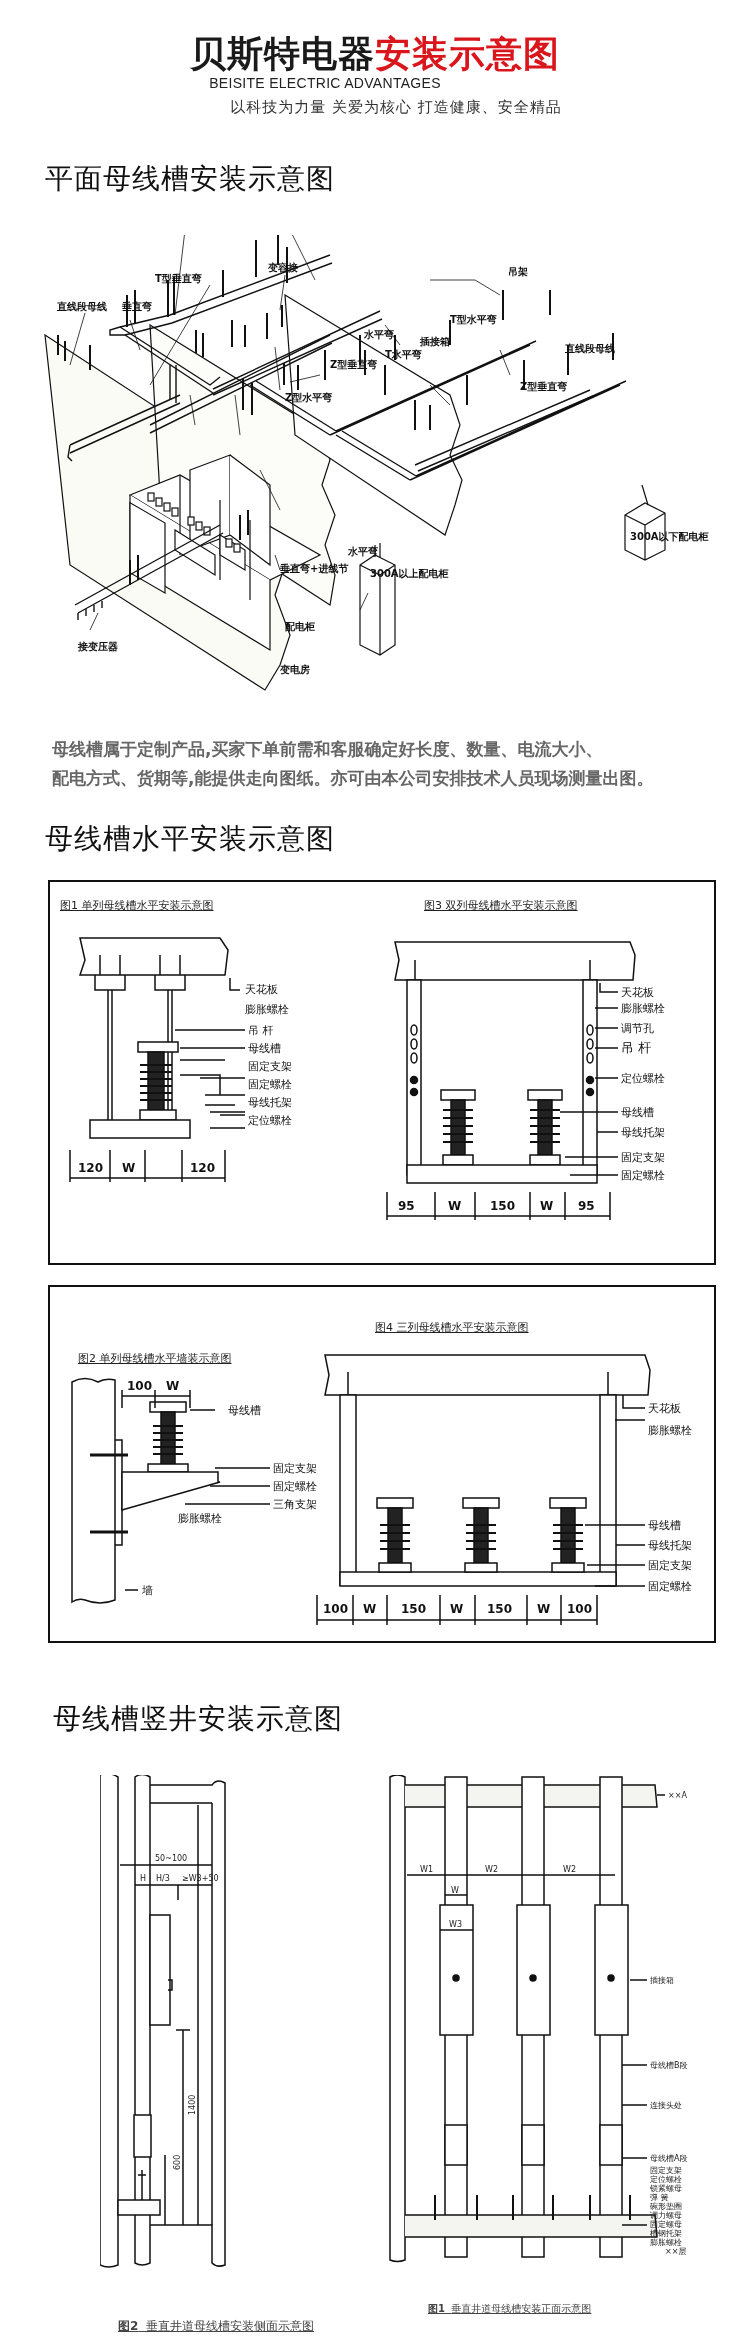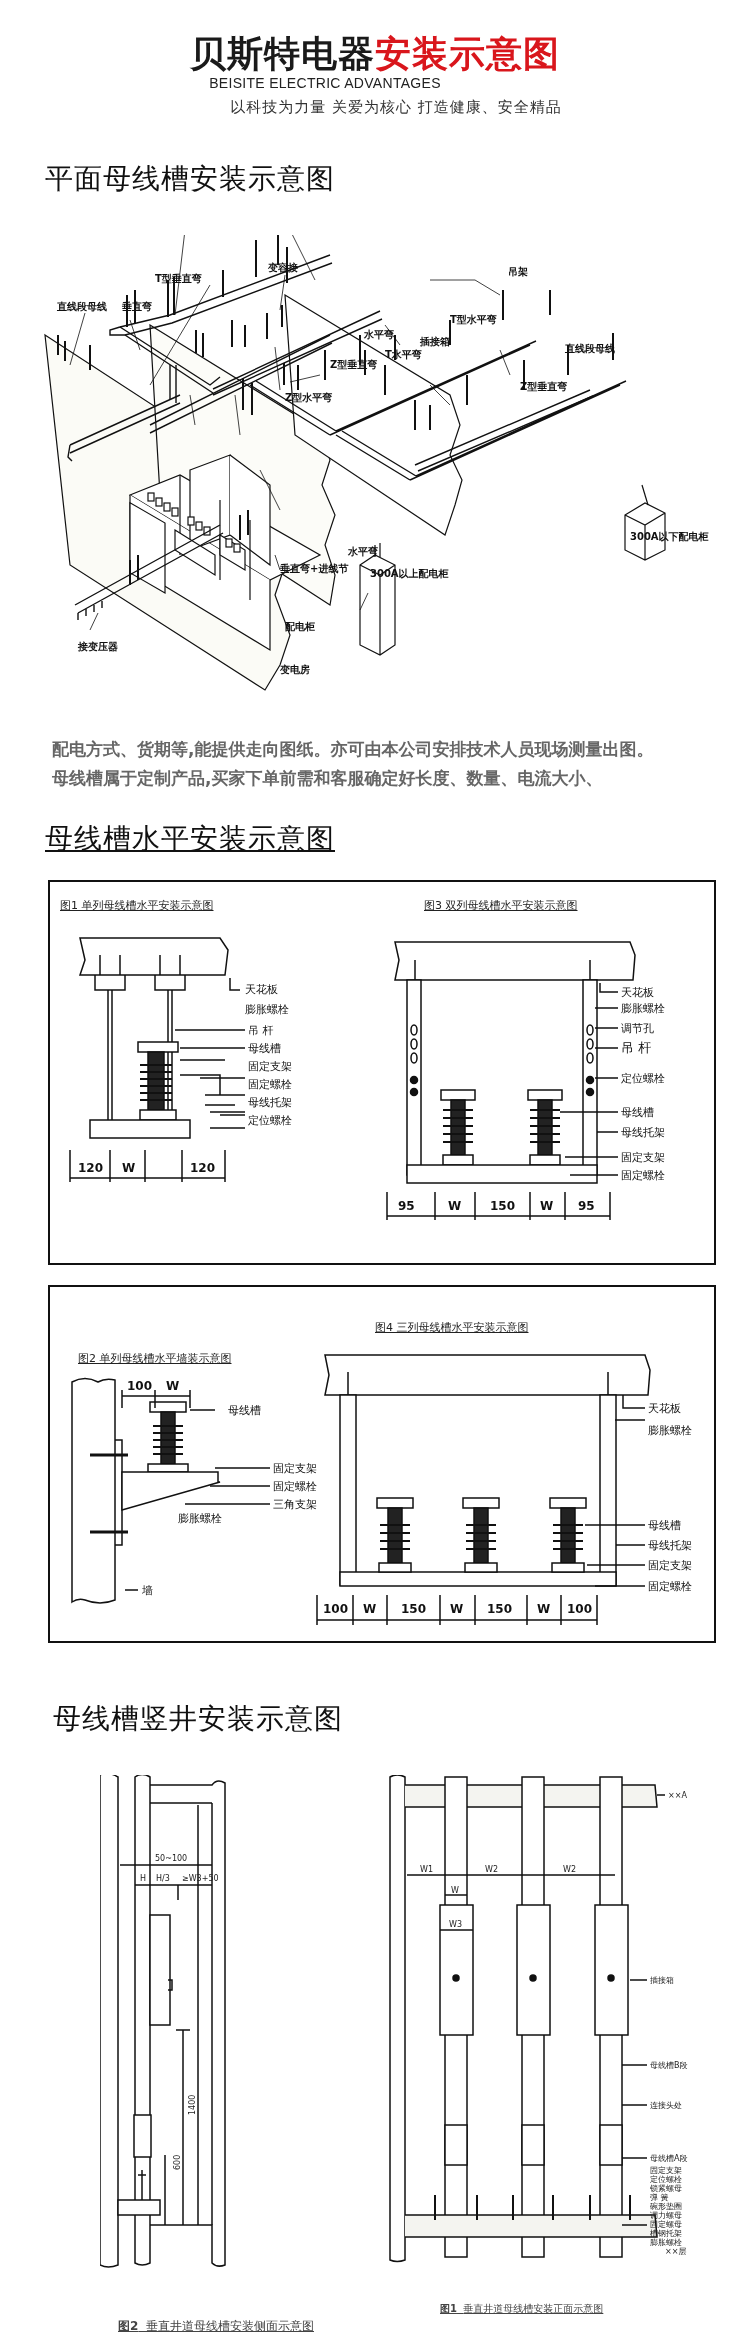--- a/index.html
+++ b/index.html
@@ -138,25 +138,25 @@
     <text x="490" y="342" transform="translate(-150,0)">300A以上配电柜</text>
     <text x="428" y="320" transform="translate(-110,0)">水平弯</text>
     <text x="280" y="345" transform="translate(-30,-8)">垂直弯+进线节</text>
     <text x="305" y="395" transform="translate(-50,0)">配电柜</text>
     <text x="48" y="415">接变压器</text>
     <text x="300" y="438" transform="translate(-50,0)">变电房</text>
   </g>
 </svg>
 
 <div class="abs desc" style="top:735px;">
+  <div>母线槽属于定制产品,买家下单前需和客服确定好长度、数量、电流大小、</div>
   <div>配电方式、货期等,能提供走向图纸。亦可由本公司安排技术人员现场测量出图。</div>
-  <div>母线槽属于定制产品,买家下单前需和客服确定好长度、数量、电流大小、</div>
 </div>
 
-<div class="abs sec-title" style="top:820px;text-decoration:underline;">母线槽水平安装示意图</div>
+<div class="abs sec-title" style="top:820px;">母线槽水平安装示意图</div>
 
 <div class="abs frame" style="left:48px;top:880px;width:668px;height:385px;"></div>
 <div class="abs cap" style="left:60px;top:898px;">图1 单列母线槽水平安装示意图</div>
 <div class="abs cap" style="left:400px;top:898px;padding-left:24px;">图3  双列母线槽水平安装示意图</div>
 
 <svg class="abs" style="left:60px;top:920px;" width="300" height="320">
   <g stroke="#111" stroke-width="1.5" fill="none">
     <path d="M20 18 L160 18 L168 30 L165 55 L20 55 L25 40 Z" fill="#fff"></path>
     <g>
         <path d="M40 35 L40 55 M60 35 L60 55 M100 35 L100 55 M120 35 L120 55"></path>
@@ -390,15 +390,15 @@
     <text x="265" y="416">锁紧螺母</text>
     <text x="265" y="425">弹 簧</text>
     <text x="265" y="434">碗形垫圈</text>
     <text x="265" y="443">调力螺母</text>
     <text x="265" y="452">固定螺母</text>
     <text x="265" y="461">槽钢托架</text>
     <text x="265" y="470">膨胀螺栓</text>
     <text x="280" y="479">××层</text>
   </g>
 </svg>
-<div class="abs cap" style="left:440px;top:2302px;font-size:10px;color:#444;">
+<div class="abs cap" style="left:428px;top:2302px;font-size:10px;color:#444;">
   <b>图1</b>&nbsp;&nbsp;<span>垂直井道母线槽安装正面示意图</span>
 </div>
 
 </body></html>

